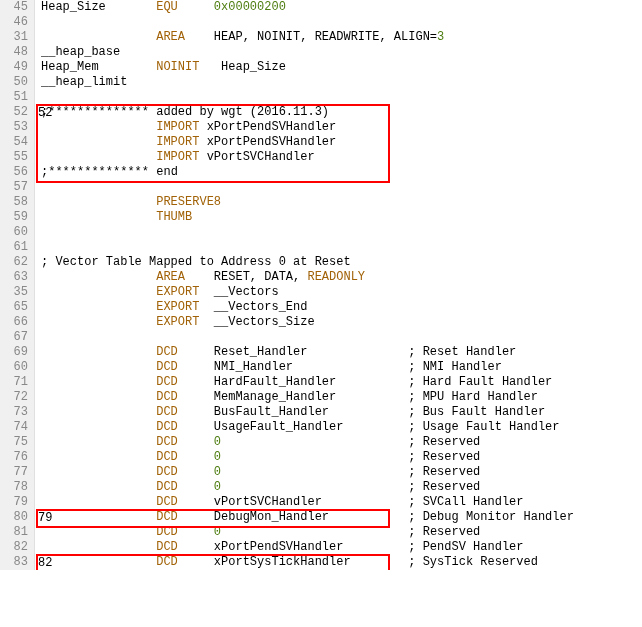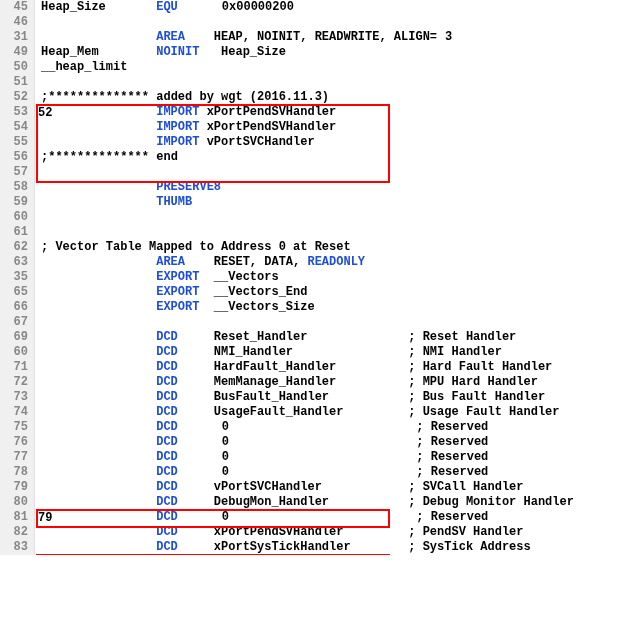--- a/index.html
+++ b/index.html
@@ -25,47 +25,51 @@
     padding-right: 6px;
     flex-shrink: 0;
     border-right: 1px solid #e0e0e0;
   }
   .code {
     padding-left: 6px;
     position: relative;
     white-space: pre;
   }
   .tok-ident   { color: #000000; }
-  .tok-directive { color: #1d4ed8; }
-  .tok-number  { color: #000000; margin-left: 8px; }
+  .tok-directive { color: #a16207; }
+  .tok-number  { color: #4d7c0f; }
   .tok-plain   { color: #000000; }
   .hl-box {
     position: absolute;
     border: 2px solid #ff0000;
     pointer-events: none;
     z-index: 5;
   }
 </style>
 </head>
 <body>
 
-<div id="editor" style="position:relative;font-weight:bold;">
+<div id="editor" style="position:relative;">
     <div class="editor-line">
       <div class="line-number">45</div>
       <div class="code"><span class="tok-ident">Heap_Size       </span><span class="tok-directive">EQU</span><span class="tok-plain">     </span><span class="tok-number">0x00000200</span></div>
     </div>
     <div class="editor-line">
       <div class="line-number">46</div>
       <div class="code"></div>
     </div>
     <div class="editor-line">
       <div class="line-number">31</div>
       <div class="code"><span class="tok-plain">                </span><span class="tok-directive">AREA</span><span class="tok-plain">    HEAP, NOINIT, READWRITE, ALIGN=</span><span class="tok-number">3</span></div>
     </div>
     <div class="editor-line">
+      <div class="line-number">48</div>
+      <div class="code"><span class="tok-ident">__heap_base</span></div>
+    </div>
+    <div class="editor-line">
       <div class="line-number">49</div>
       <div class="code"><span class="tok-ident">Heap_Mem        </span><span class="tok-directive">NOINIT</span><span class="tok-plain">   Heap_Size</span></div>
     </div>
     <div class="editor-line">
       <div class="line-number">50</div>
       <div class="code"><span class="tok-ident">__heap_limit</span></div>
     </div>
     <div class="editor-line">
       <div class="line-number">51</div>
       <div class="code"></div>
@@ -185,18 +189,18 @@
     <div class="editor-line">
       <div class="line-number">81</div>
       <div class="code"><span class="tok-plain">                </span><span class="tok-directive">DCD</span><span class="tok-plain">     </span><span class="tok-number">0</span><span class="tok-plain">                          ; Reserved</span></div>
     </div>
     <div class="editor-line">
       <div class="line-number">82</div>
       <div class="code"><span class="tok-plain">                </span><span class="tok-directive">DCD</span><span class="tok-plain">     xPortPendSVHandler         ; PendSV Handler</span></div>
     </div>
     <div class="editor-line">
       <div class="line-number">83</div>
-      <div class="code"><span class="tok-plain">                </span><span class="tok-directive">DCD</span><span class="tok-plain">     xPortSysTickHandler        ; SysTick Address</span></div>
+      <div class="code"><span class="tok-plain">                </span><span class="tok-directive">DCD</span><span class="tok-plain">     xPortSysTickHandler        ; SysTick Reserved</span></div>
     </div>
     <div class="hl-box" style="top: 104px; left: 36px; width: 350px; height: 75px;">52</div>
     <div class="hl-box" style="top: 509px; left: 36px; width: 350px; height: 15px;">79</div>
     <div class="hl-box" style="top: 554px; left: 36px; width: 350px; height: 30px;">82</div>
   </div>
 
 </body></html>

